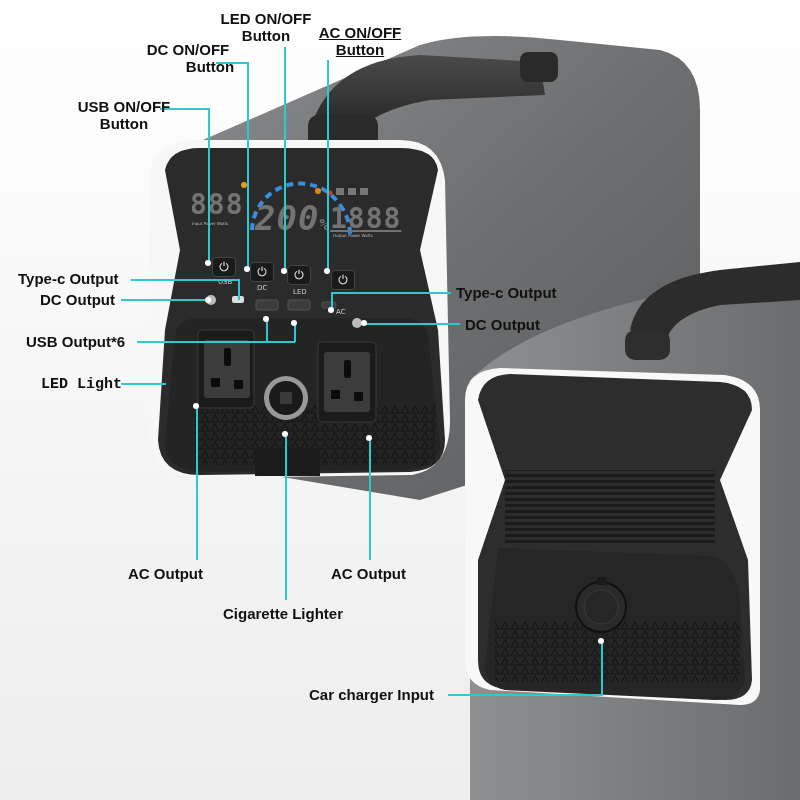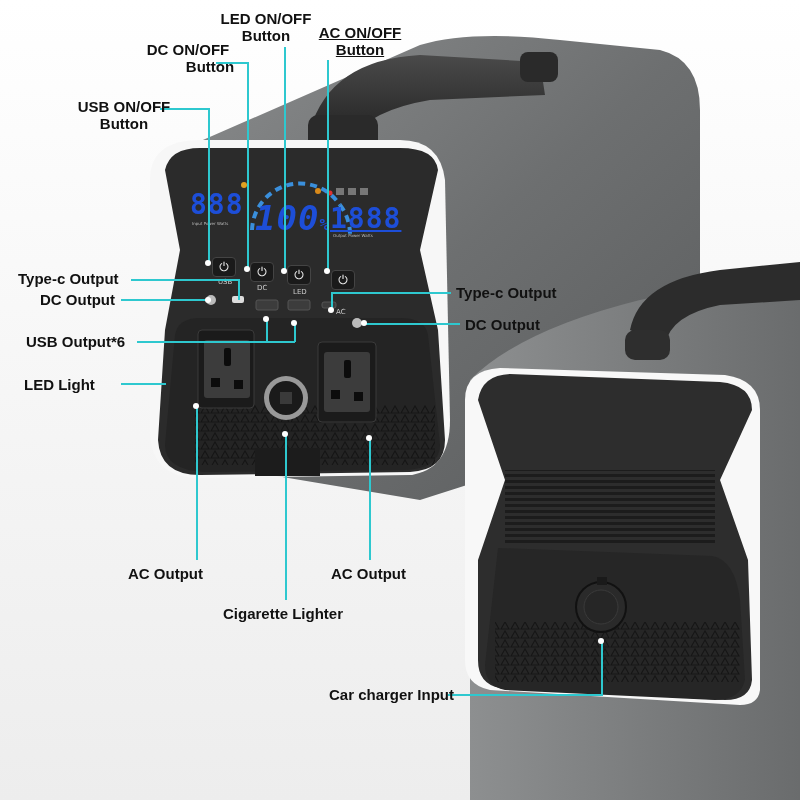--- a/index.html
+++ b/index.html
@@ -4,21 +4,21 @@
 <style>
   html,body{margin:0;padding:0;}
   body{width:800px;height:800px;position:relative;overflow:hidden;
     background:linear-gradient(180deg,#ffffff 0%,#f4f4f4 60%,#ededed 100%);
     font-family:"Liberation Sans",sans-serif;}
   .label{position:absolute;font-weight:bold;font-size:15px;color:#111;line-height:17px;white-space:nowrap;}
   .label.center{text-align:center;}
   .line{position:absolute;background:#2ec8cf;}
   .dot{position:absolute;width:6px;height:6px;border-radius:50%;background:#fff;}
   svg{position:absolute;left:0;top:0;}
-  .seg{position:absolute;font-family:"DejaVu Sans Mono",monospace;color:#1d4ed8;font-weight:bold;letter-spacing:1px;}
+  .seg{position:absolute;font-family:"DejaVu Sans Mono",monospace;color:#737373;font-weight:bold;letter-spacing:1px;}
   .tiny{position:absolute;font-size:4px;color:#bbb;white-space:nowrap;font-family:"DejaVu Sans",sans-serif;}
   .pbtn{position:absolute;width:22px;height:18px;background:#1a1a1a;border:1px solid #444;border-radius:4px;
     color:#eee;font-size:12px;line-height:18px;text-align:center;font-family:"DejaVu Sans",sans-serif;}
   .btnlbl{position:absolute;font-size:7px;color:#ccc;font-family:"DejaVu Sans",sans-serif;}
 </style>
 </head>
 <body>
 
 <svg width="800" height="800" viewBox="0 0 800 800">
   <defs>
@@ -99,21 +99,21 @@
   <path d="M498 548 L712 556 Q735 560 740 600 L745 680 Q740 700 715 700 L505 690 Q485 686 485 665 Z" fill="#262626"></path>
   <rect x="495" y="622" width="245" height="60" fill="url(#tri)" opacity="0.8"></rect>
   <circle cx="601" cy="607" r="25" fill="#2a2a2a" stroke="#111" stroke-width="2"></circle>
   <circle cx="601" cy="607" r="17" fill="#262626" stroke="#3a3a3a"></circle>
   <rect x="597" y="577" width="10" height="8" fill="#1a1a1a"></rect>
 </svg>
 
 <div class="seg" style="left:190px;top:188px;font-size:28px;">888</div>
 <div class="tiny" style="left:192px;top:221px;">Input Power Watts</div>
 <div class="seg" style="left:255px;top:198px;font-size:34px;font-style:italic;">
-  <span>100</span><span style="font-size:16px;">%</span>
+  <span>200</span><span style="font-size:16px;">%</span>
 </div>
 <div class="seg" style="left:330px;top:202px;font-size:28px;text-decoration:underline;">1888</div>
 <div class="tiny" style="left:333px;top:233px;">Output Power Watts</div>
 
 <div class="pbtn" style="left:212px;top:257px;">⏻</div>
 <div class="btnlbl" style="left:218px;top:278px;">USB</div>
 <div class="pbtn" style="left:250px;top:262px;">⏻</div>
 <div class="btnlbl" style="left:257px;top:284px;">DC</div>
 <div class="pbtn" style="left:287px;top:265px;">⏻</div>
 <div class="btnlbl" style="left:293px;top:288px;">LED</div>
@@ -180,19 +180,19 @@
   <div>DC ON/OFF</div>
   <div style="padding-left:44px;">Button</div>
 </div>
 <div class="label center" style="left:72px;top:98px;width:104px;">
   <div>USB ON/OFF</div>
   <div>Button</div>
 </div>
 <div class="label" style="left:18px;top:270px;">Type-c Output</div>
 <div class="label" style="left:40px;top:291px;">DC Output</div>
 <div class="label" style="left:26px;top:333px;">USB Output*6</div>
-<div class="label" style="left:24px;top:376px;">LED Light</div>
+<div class="label" style="left:41px;top:376px;font-family:Liberation Mono, monospace;">LED Light</div>
 <div class="label" style="left:456px;top:284px;">Type-c Output</div>
 <div class="label" style="left:465px;top:316px;">DC Output</div>
 <div class="label" style="left:128px;top:565px;">AC Output</div>
 <div class="label" style="left:331px;top:565px;">AC Output</div>
 <div class="label" style="left:223px;top:605px;">Cigarette Lighter</div>
-<div class="label" style="left:309px;top:686px;margin-left:20px;">Car charger Input</div>
+<div class="label" style="left:309px;top:686px;">Car charger Input</div>
 
 </body></html>

